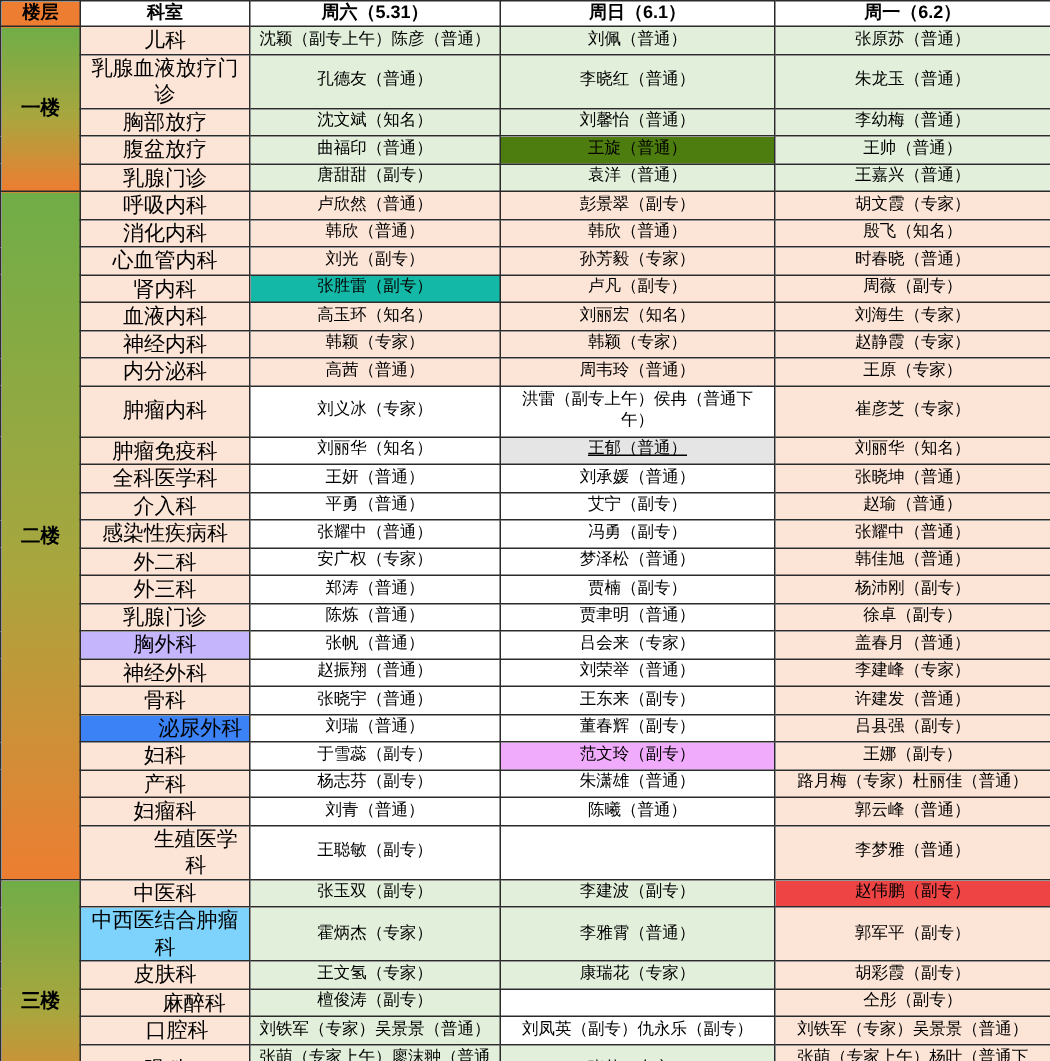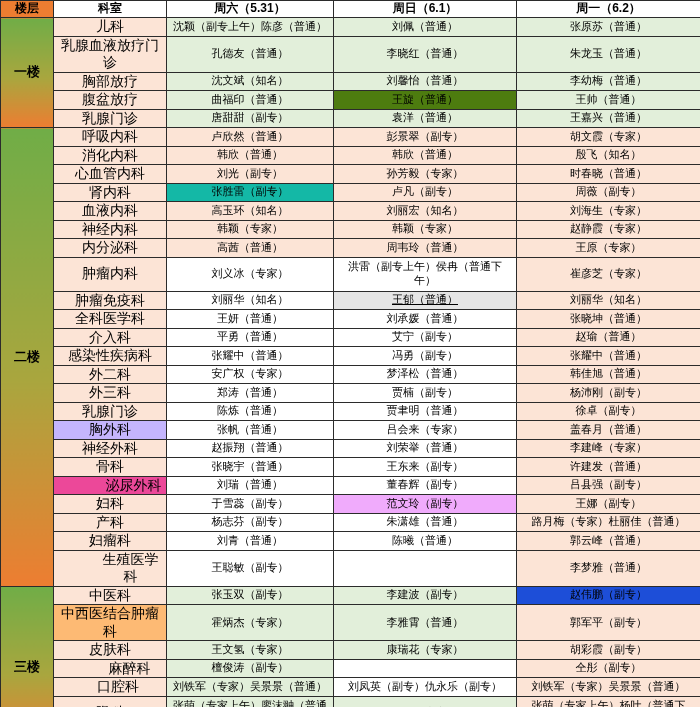--- a/index.html
+++ b/index.html
@@ -177,21 +177,21 @@
         <td style="background: rgb(255, 255, 255);">刘荣举（普通）</td>
         <td style="background: rgb(252, 228, 214);">李建峰（专家）</td>
       </tr>
       <tr class="single">
         <td class="dept" style="background: rgb(252, 228, 214);">骨科</td>
         <td style="background: rgb(255, 255, 255);">张晓宇（普通）</td>
         <td style="background: rgb(255, 255, 255);">王东来（副专）</td>
         <td style="background: rgb(252, 228, 214);">许建发（普通）</td>
       </tr>
       <tr class="single">
-        <td class="dept" style="background: #ec4899; padding-left: 48px;">泌尿外科</td>
+        <td class="dept" style="background: #3b82f6; padding-left: 48px;">泌尿外科</td>
         <td style="background: rgb(255, 255, 255);">刘瑞（普通）</td>
         <td style="background: rgb(255, 255, 255);">董春辉（副专）</td>
         <td style="background: rgb(252, 228, 214);">吕县强（副专）</td>
       </tr>
       <tr class="single">
         <td class="dept" style="background: rgb(252, 228, 214);">妇科</td>
         <td style="background: rgb(255, 255, 255);">于雪蕊（副专）</td>
         <td style="background: #f0abfc;">范文玲（副专）</td>
         <td style="background: rgb(252, 228, 214);">王娜（副专）</td>
       </tr>
@@ -211,24 +211,24 @@
         <td class="dept" style="background: rgb(252, 228, 214); padding-left: 42px;">生殖医学科</td>
         <td style="background: rgb(255, 255, 255);">王聪敏（副专）</td>
         <td style="background: rgb(255, 255, 255);"></td>
         <td style="background: rgb(252, 228, 214);">李梦雅（普通）</td>
       </tr>
       <tr class="single">
         <td class="floor-cell" rowspan="7" style="background: linear-gradient(rgb(112, 173, 71) 0%, rgb(169, 166, 62) 55%, rgb(237, 125, 49) 100%);">三楼</td>
         <td class="dept" style="background: rgb(252, 228, 214);">中医科</td>
         <td style="background: rgb(226, 239, 218);">张玉双（副专）</td>
         <td style="background: rgb(226, 239, 218);">李建波（副专）</td>
-        <td style="background: #1d4ed8;">赵伟鹏（副专）</td>
-      </tr>
-      <tr class="tall">
-        <td class="dept" style="background: #fdba74;">中西医结合肿瘤
+        <td style="background: #ef4444;">赵伟鹏（副专）</td>
+      </tr>
+      <tr class="tall">
+        <td class="dept" style="background: #7dd3fc;">中西医结合肿瘤
 科</td>
         <td style="background: rgb(226, 239, 218);">霍炳杰（专家）</td>
         <td style="background: rgb(226, 239, 218);">李雅霄（普通）</td>
         <td style="background: rgb(252, 228, 214);">郭军平（副专）</td>
       </tr>
       <tr class="single">
         <td class="dept" style="background: rgb(252, 228, 214);">皮肤科</td>
         <td style="background: rgb(226, 239, 218);">王文氢（专家）</td>
         <td style="background: rgb(226, 239, 218);">康瑞花（专家）</td>
         <td style="background: rgb(252, 228, 214);">胡彩霞（副专）</td>

